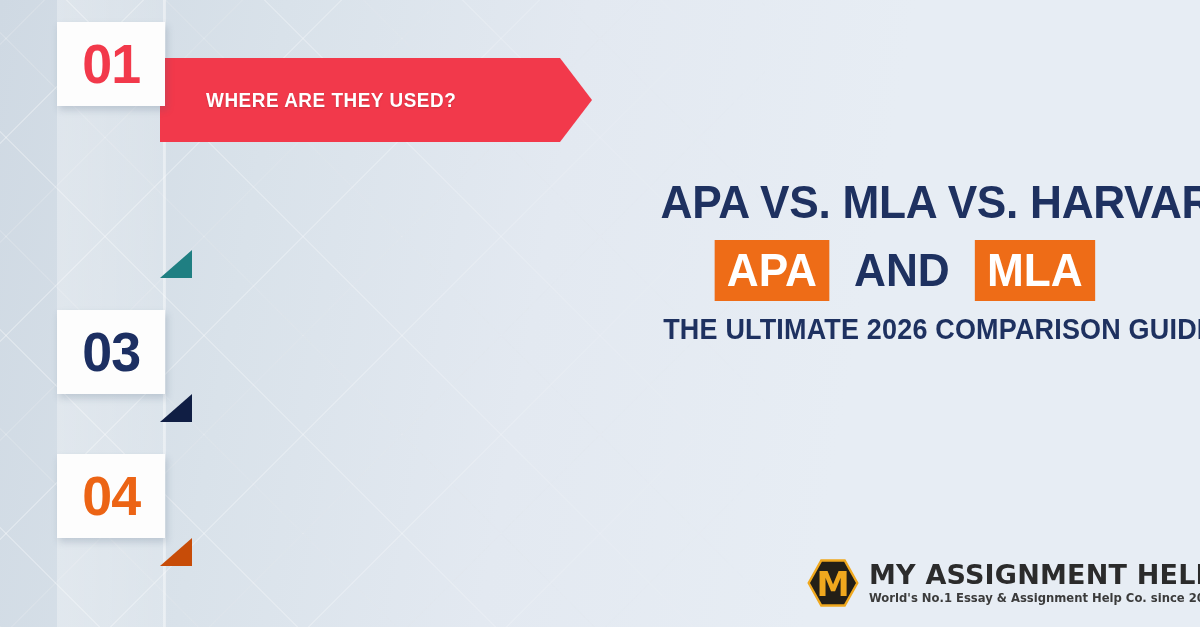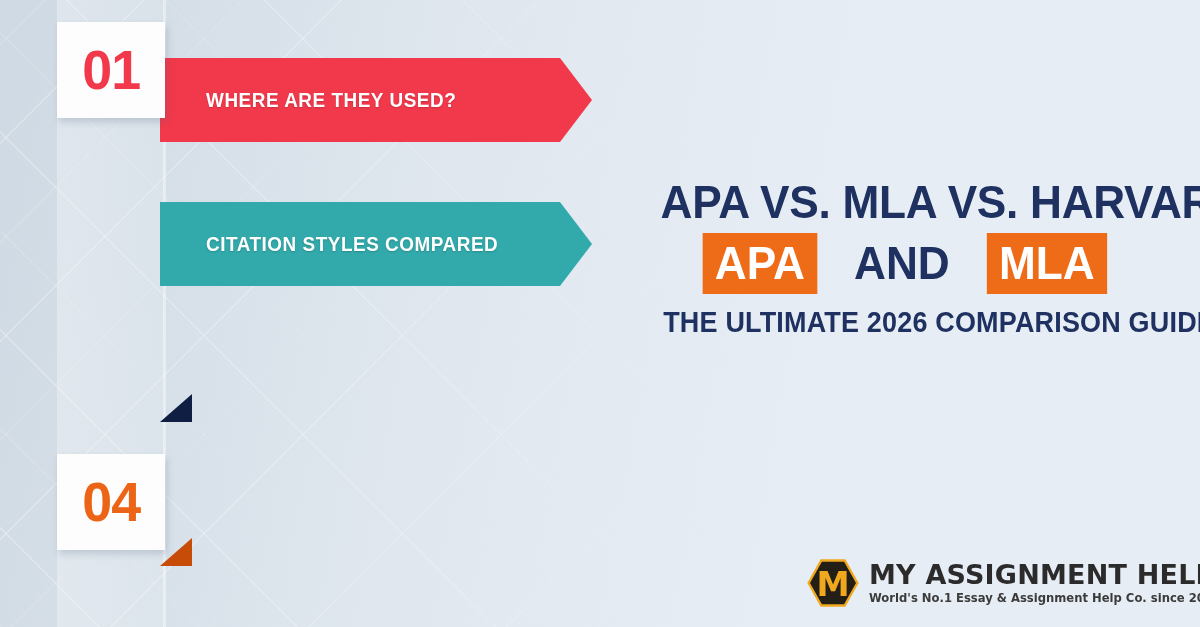--- a/index.html
+++ b/index.html
@@ -102,21 +102,21 @@
     top: 84px;
     width: 32px;
     height: 28px;
     clip-path: polygon(0 100%, 100% 0, 100% 100%);
   }
   .step-card {
     position: absolute;
     left: 57px;
     top: 0;
     width: 108px;
-    height: 96px;
+    height: 84px;
     background: #fdfdfd;
     box-shadow: 2px 4px 7px rgba(70,90,120,0.22);
     display: flex;
     align-items: center;
     justify-content: center;
   }
   .step-num {
     font-family: "Liberation Sans Narrow", "Liberation Sans", sans-serif;
     font-weight: bold;
     font-size: 56px;
@@ -137,25 +137,25 @@
     font-family: "Liberation Sans Narrow", "Liberation Sans", sans-serif;
     font-weight: bold;
     font-size: 47px;
     line-height: 1.0;
     color: #1e3160;
     letter-spacing: -0.3px;
     transform: scaleX(0.94);
     white-space: nowrap;
   }
   #headline-row2 {
-    margin-top: 8px;
+    margin-top: 15px;
     display: flex;
     align-items: center;
     justify-content: center;
-    gap: 16px;
+    gap: 4px;
     font-family: "Liberation Sans Narrow", "Liberation Sans", sans-serif;
     font-weight: bold;
     font-size: 47px;
     line-height: 1.0;
   }
   .hl-chip {
     background: #ee6c17;
     color: #ffffff;
     padding: 6px 13px 8px 13px;
     display: inline-block;
@@ -233,27 +233,27 @@
       <div class="step-arrow" style="background: rgb(242, 57, 75);">
         <span class="step-arrow-label">WHERE ARE THEY USED?</span>
       </div>
       <div class="step-card">
         <span class="step-num" style="color: rgb(242, 57, 75);">01</span>
       </div>
     </div>
 
     <div class="step" style="top: 166px;">
       <div class="step-fold" style="background: rgb(31, 127, 130);"></div>
-      <div class="step-arrow" style="background: rgb(50, 169, 171);">
-        <span class="step-arrow-label">CITATION STYLES COMPARED</span>
-      </div>
     </div>
 
     <div class="step" style="top: 310px;">
       <div class="step-fold" style="background: rgb(16, 30, 68);"></div>
+      <div class="step-card">
+        <span class="step-num" style="color: rgb(28, 47, 98);">03</span>
+      </div>
     </div>
 
     <div class="step" style="top: 454px;">
       <div class="step-fold" style="background: rgb(199, 76, 8);"></div>
       <div class="step-card">
         <span class="step-num" style="color: rgb(236, 100, 21);">04</span>
       </div>
     </div>
 
   </div>

